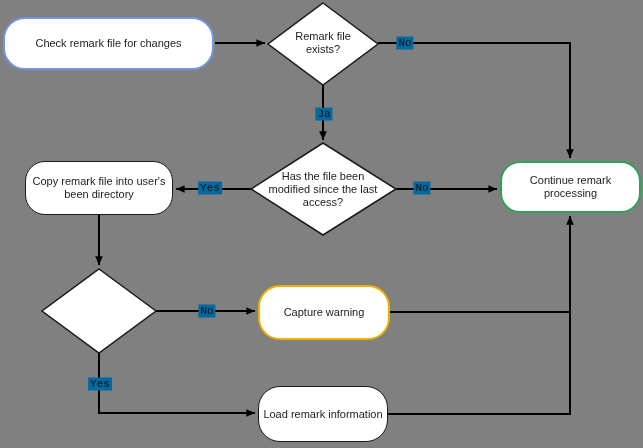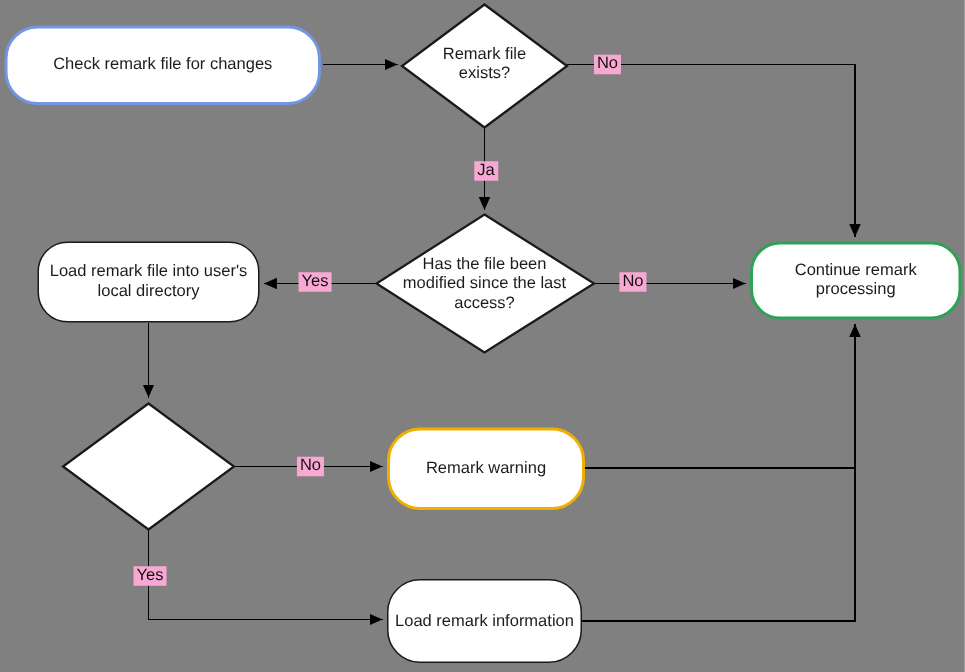--- a/index.html
+++ b/index.html
@@ -14,22 +14,22 @@
   .node-check{left:3px;top:17px;width:211px;height:53px;border-width:2px;}
   .node-copy{left:25px;top:161px;width:148px;height:54px;border-radius:20px;padding:0 2px;}
   .node-capture{left:258px;top:285px;width:132px;height:55px;border-width:2.5px;}
   .node-load{left:258px;top:386px;width:130px;height:56px;padding:0 2px;}
   .node-continue{left:500px;top:161px;width:141px;height:52px;border-width:2px;border-radius:20px;padding:0 15px;align-items:center;}
   .dlabel{position:absolute;display:flex;align-items:center;justify-content:center;text-align:center;
           font-size:11px;line-height:13px;color:#1c1c1c;}
   .dlabel-exists{left:283px;top:13px;width:80px;height:60px;}
   .dlabel-modified{left:263px;top:159px;width:120px;height:60px;}
   .dlabel-signature{left:44px;top:291px;width:110px;height:40px;}
-  .elabel{position:absolute;transform:translate(-50%,-50%);background:#f9a8d4;color:#111;
-          font-size:11px;line-height:13px;padding:0 2px;white-space:nowrap;}
+  .elabel{position:absolute;transform:translate(-50%,-50%);background:#0369a1;color:#111;
+          font-size:11px;line-height:13px;padding:0 2px;white-space:nowrap;font-family:Liberation Mono, monospace;}
   .el-exists-no{left:405px;top:43px;}
   .el-exists-ja{left:324px;top:114px;text-align:right;}
   .el-modified-yes{left:210px;top:188px;}
   .el-modified-no{left:422px;top:188px;}
   .el-signature-no{left:207px;top:311px;}
   .el-signature-yes{left:100px;top:384px;}
 </style>
 </head>
 <body>
 
@@ -60,26 +60,26 @@
 
   <div class="node rounded node-check" style="border-color: rgb(115, 150, 227);">
     <span>Check remark file for changes</span>
   </div>
 
   <div class="dlabel dlabel-exists">Remark file exists?</div>
 
   <div class="dlabel dlabel-modified">Has the file been modified since the last access?</div>
 
   <div class="node node-copy" style="border-color: rgb(26, 26, 26);">
-    <span>Load remark file into user's local directory</span>
+    <span>Copy remark file into user's been directory</span>
   </div>
 
 
   <div class="node rounded node-capture" style="border-color: rgb(240, 175, 0);">
-    <span>Remark warning</span>
+    <span>Capture warning</span>
   </div>
 
   <div class="node rounded node-load" style="border-color: rgb(26, 26, 26);">
     <span>Load remark information</span>
   </div>
 
   <div class="node node-continue" style="border-color: rgb(46, 161, 86);">
     <span>Continue remark processing</span>
   </div>
 

